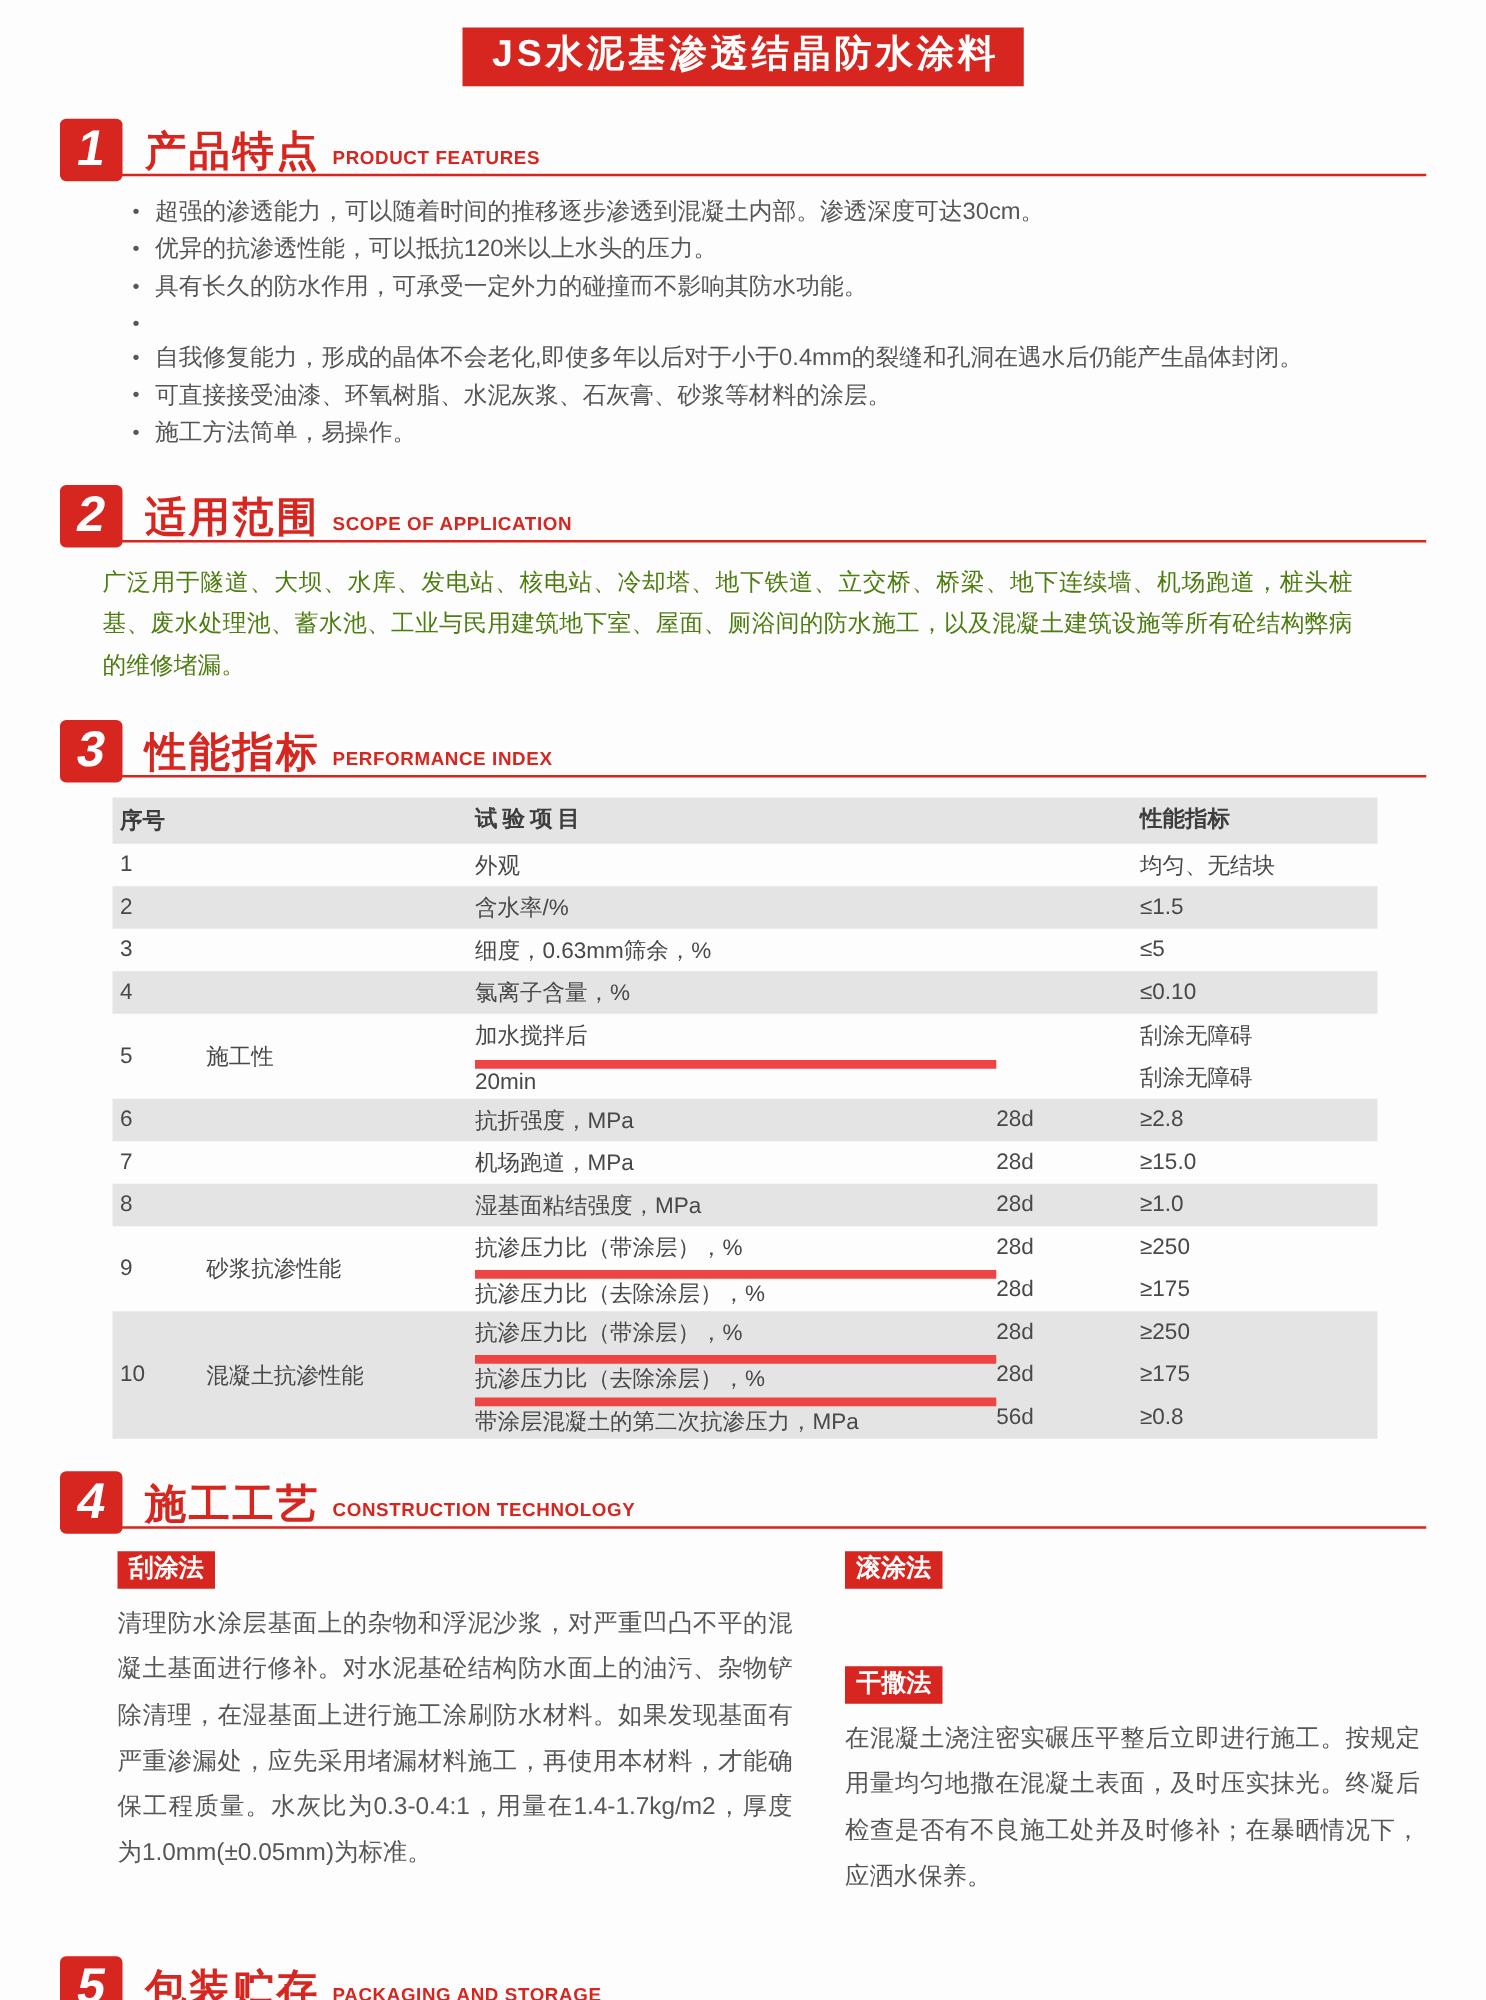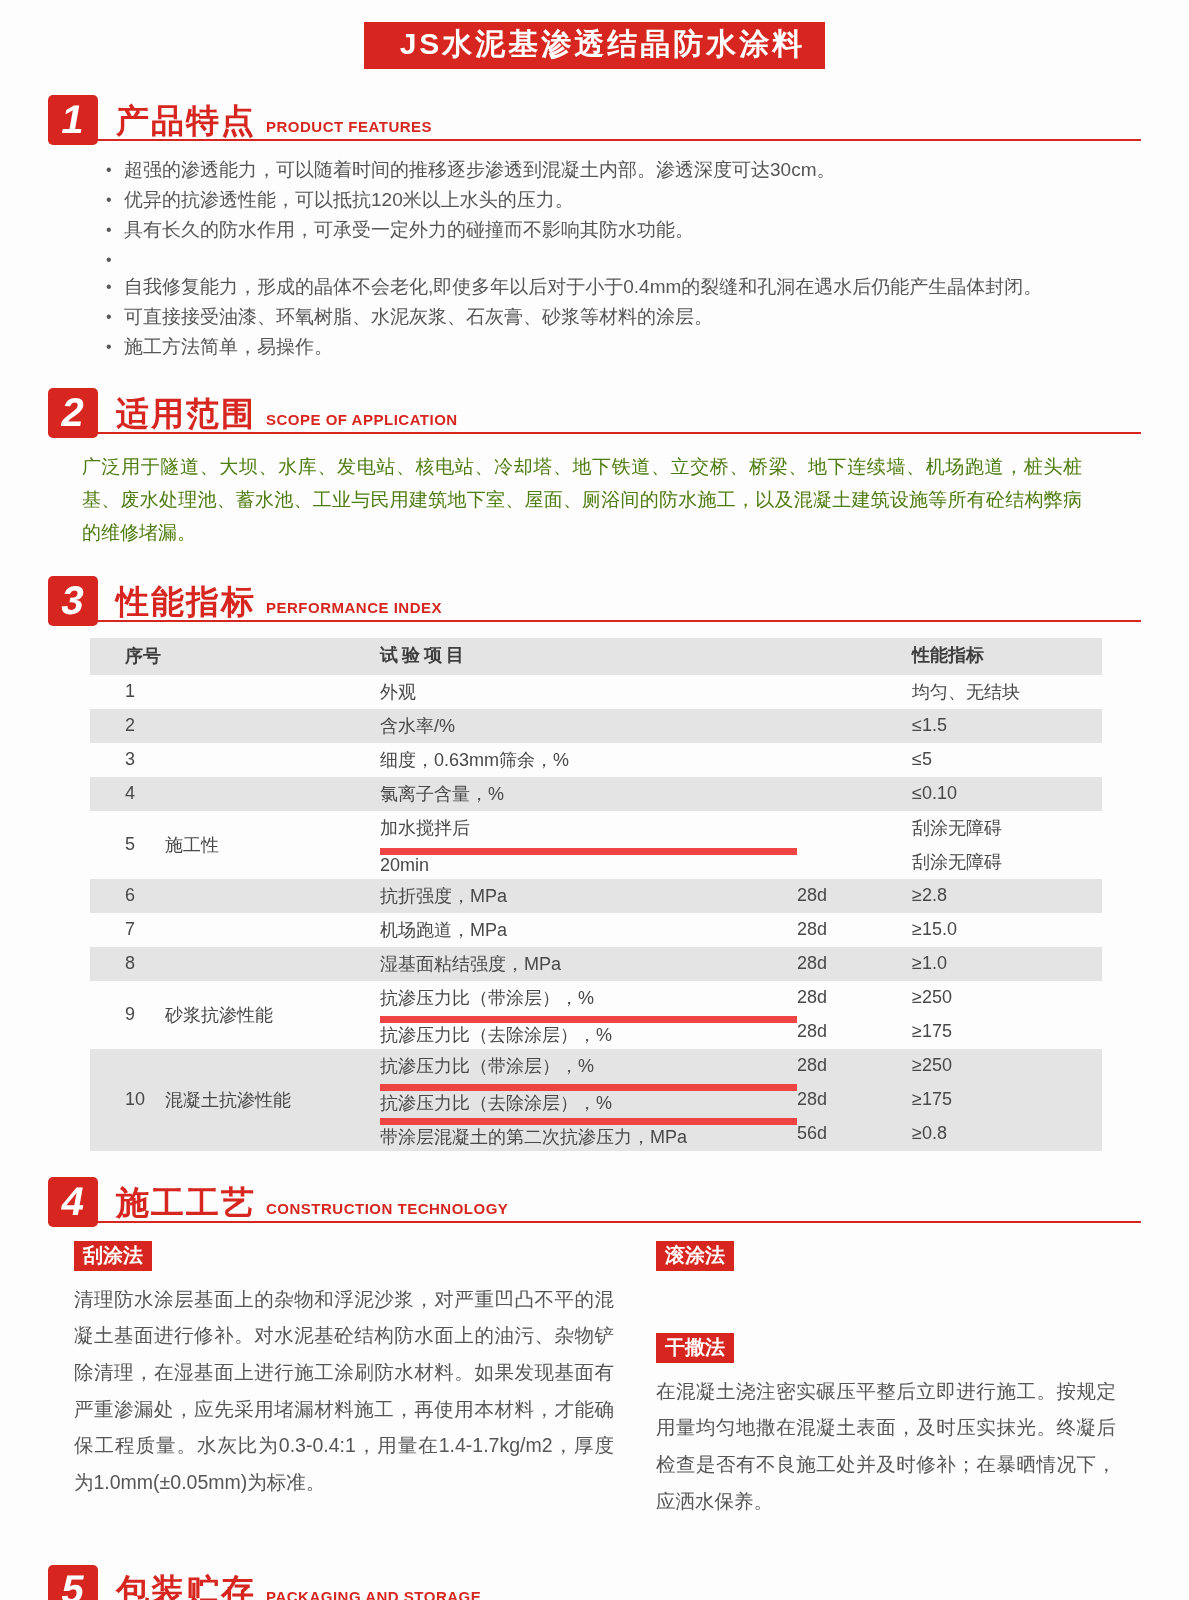--- a/index.html
+++ b/index.html
@@ -12,21 +12,21 @@
     width:1189px;height:1600px;overflow:hidden;
     background:#fdfdfd;color:var(--txt);
     font-family:"Liberation Sans","DejaVu Sans",sans-serif;
   }
   .page{padding:22px 48px 0 48px;box-sizing:border-box;}
 
   
   .title-bar{
     margin:0 auto;width:fit-content;background:var(--red);color:#fff;
     font-size:30px;font-weight:bold;letter-spacing:3px;
-    padding:5px 20px 7px 36px;line-height:1.15;
+    padding:5px 20px 7px 24px;line-height:1.15;
   }
 
   
   .sec-header{
     display:flex;align-items:flex-end;border-bottom:2px solid var(--red);
     padding-bottom:0;margin-top:26px;
   }
   .sec-num{
     background:var(--red);color:#fff;width:50px;height:50px;border-radius:5px;
     display:flex;align-items:center;justify-content:center;
@@ -50,31 +50,31 @@
   
   .scope-text{
     margin:16px 0 0 34px;font-size:19px;line-height:1.75;color:#4d7c0f;
     text-align:justify;width:1000px;
   }
 
   
   .perf-table{margin:16px 0 0 42px;width:1012px;font-size:18px;color:#484848;}
   .t-row{display:grid;grid-template-columns:75px 215px 1fr;align-items:stretch;}
   .t-row.shaded{background:var(--row-gray);}
-  .c-no{display:flex;align-items:center;padding-left:35px;}
+  .c-no{display:flex;align-items:center;padding-left:6px;}
   .c-group{display:flex;align-items:center;font-family:Liberation Mono, monospace;}
   .subs{display:block;}
   .sub{display:grid;grid-template-columns:1fr 115px 190px;min-height:34px;align-items:center;}
   .sub .cell-item{padding-right:20px;}
   .sub + .sub .cell-item{border-top:7px solid #ef4444;}
   .t-head{background:var(--row-gray);font-weight:bold;color:#3d3d3d;min-height:37px;}
   .t-head .cell-item{letter-spacing:4px;}
 
   
-  .cols{display:flex;margin:18px 0 0 26px;width:1040px;}
+  .cols{display:flex;margin:18px 0 0 46px;width:1040px;}
   .col-left{width:540px;flex:0 0 auto;}
   .col-right{width:460px;margin-left:42px;flex:0 0 auto;}
   .badge{
     display:inline-block;background:var(--red);color:#fff;font-weight:bold;
     font-size:20px;padding:2px 9px 4px 9px;line-height:1.2;
   }
   .method-text{
     margin-top:10px;font-size:19.5px;line-height:1.88;color:#565656;
     text-align:justify;
   }

